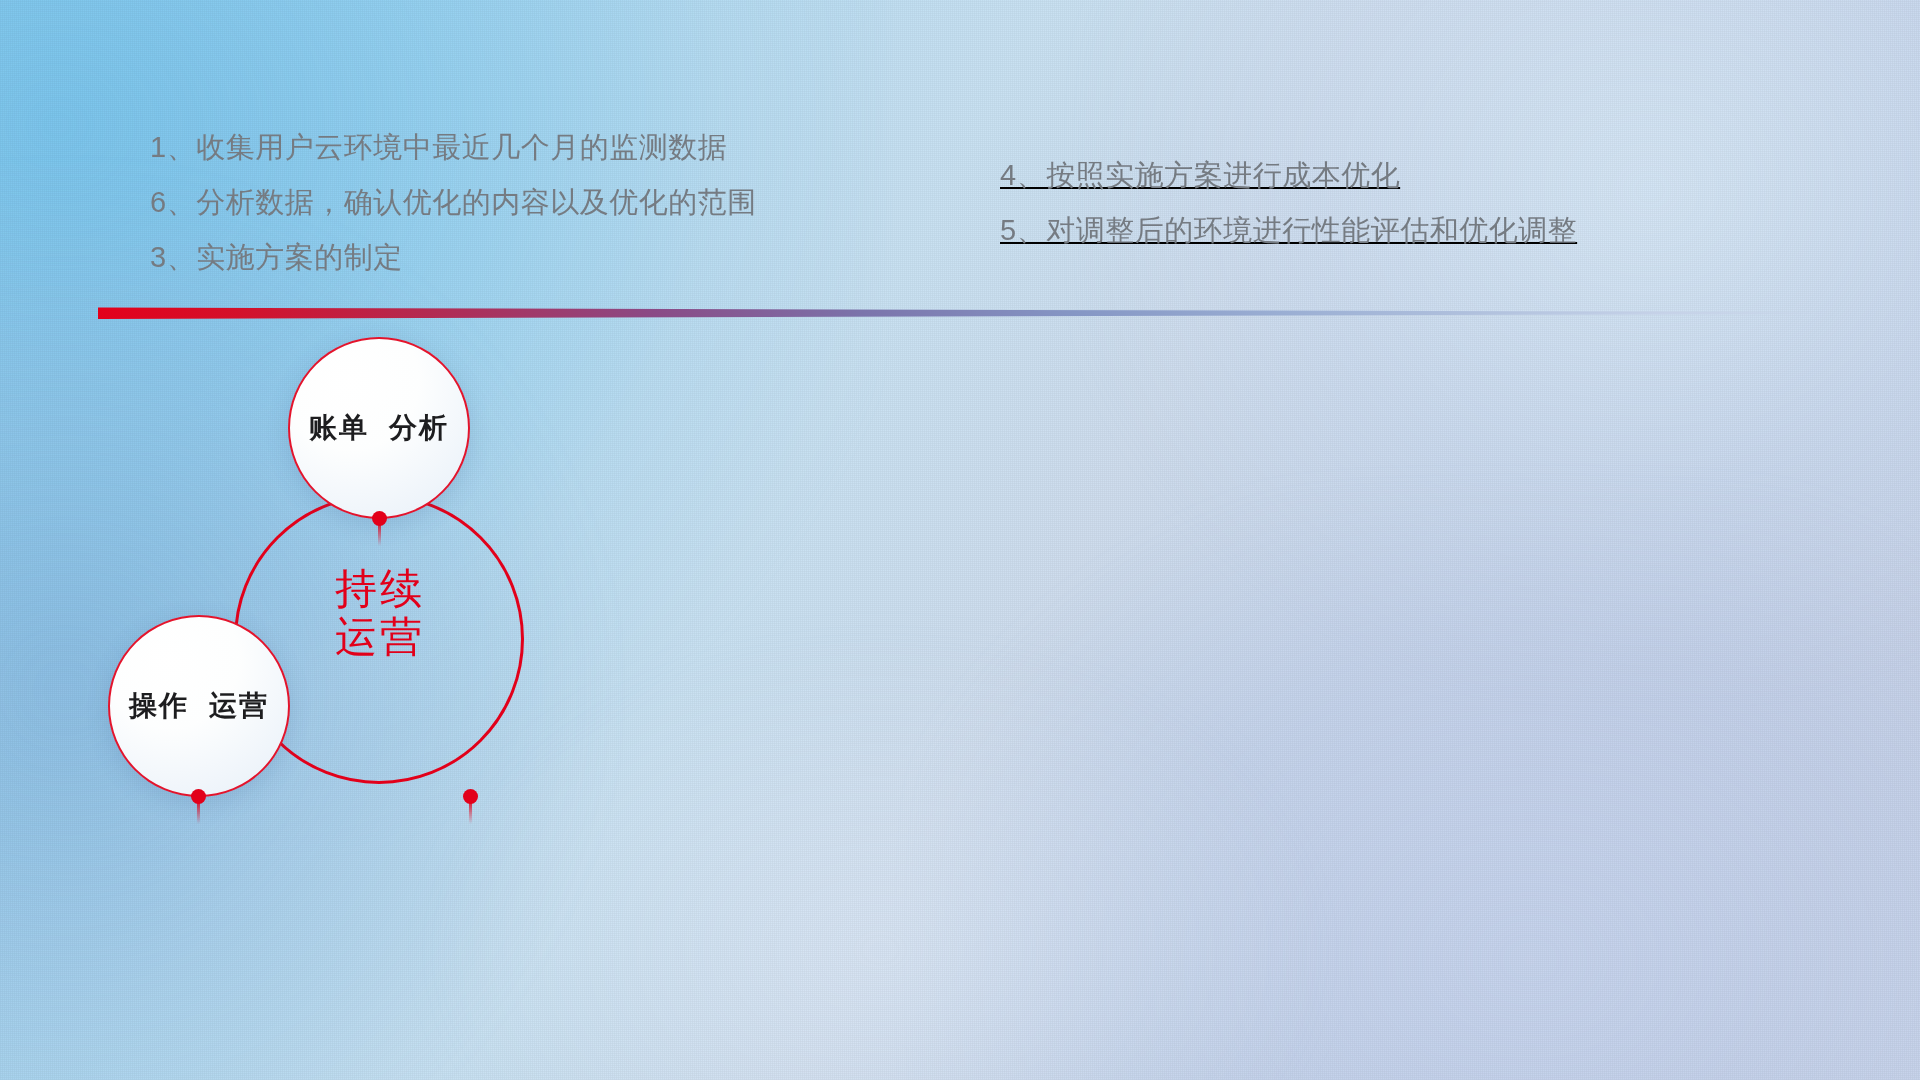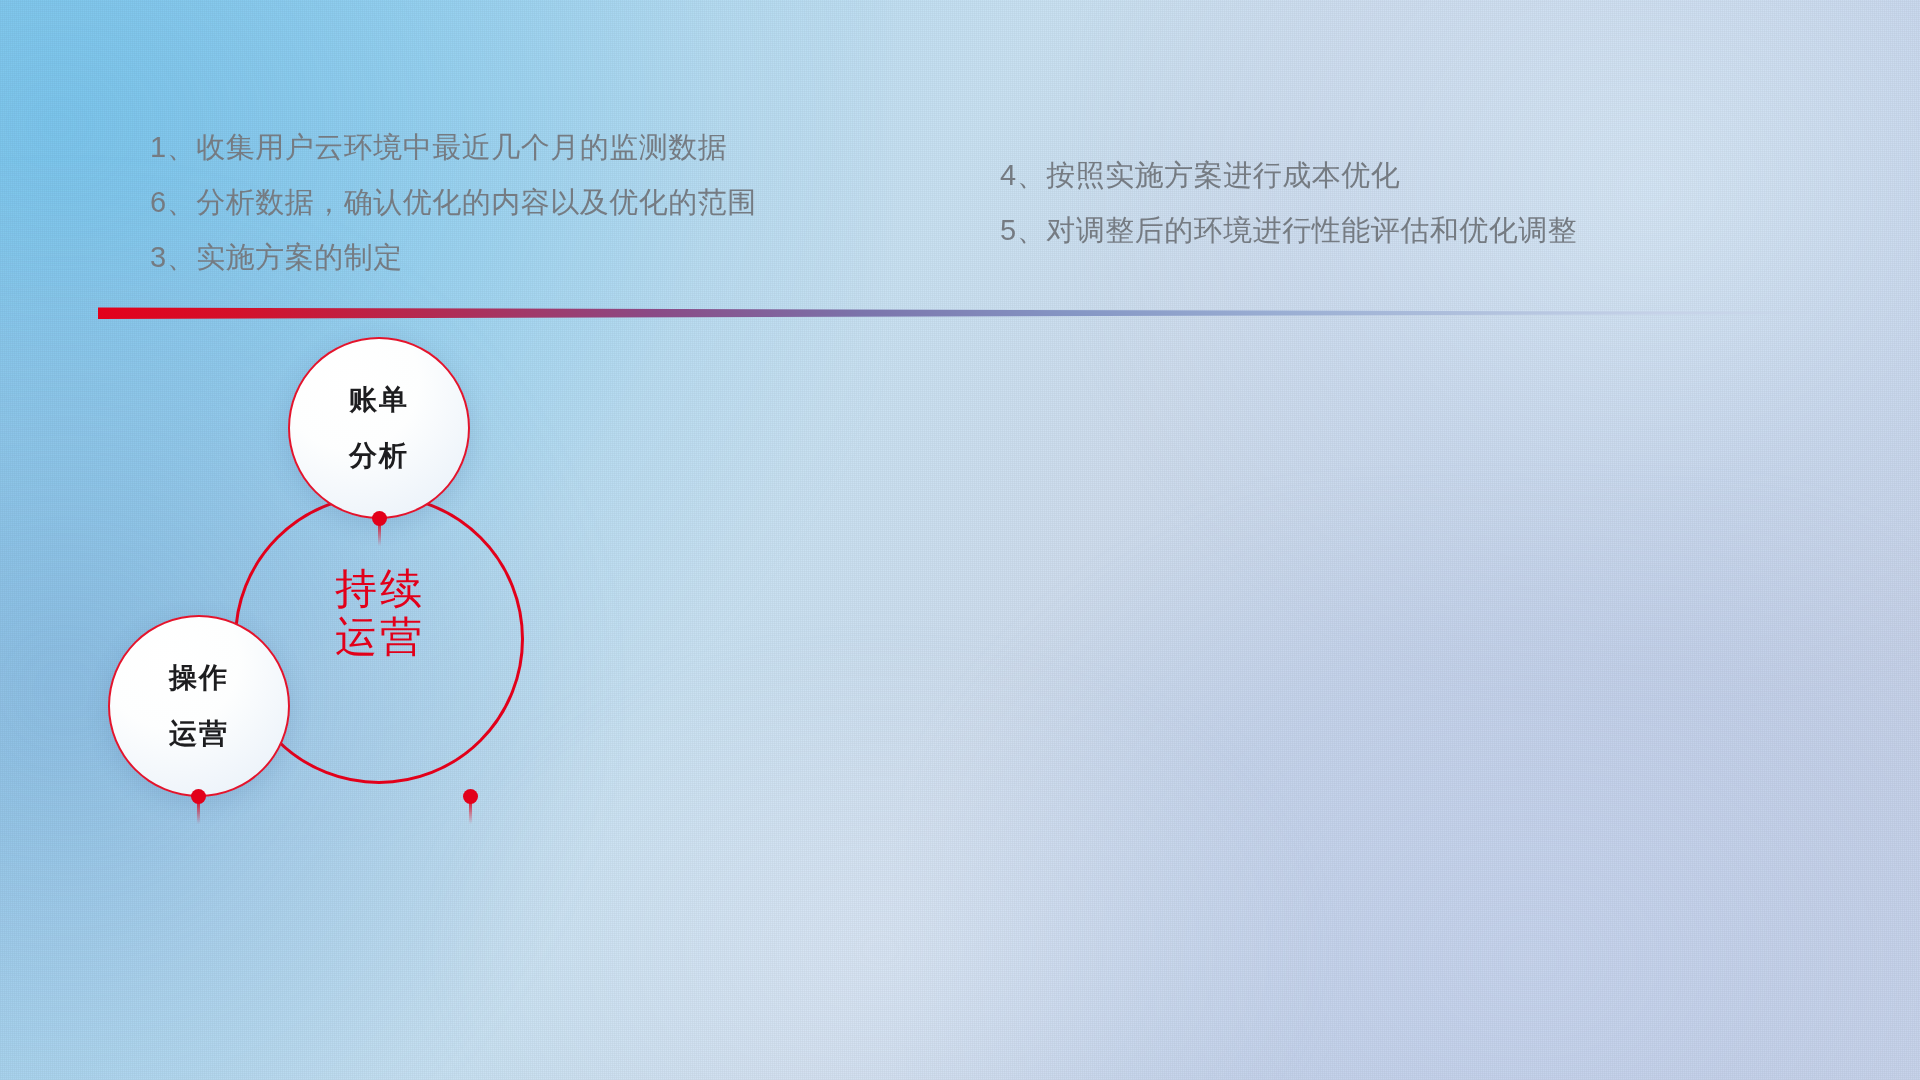--- a/index.html
+++ b/index.html
@@ -96,21 +96,21 @@
   }
 
   
   .steps {
     position: absolute;
     left: 0; top: 0;
     width: 1920px;
   }
   .step-col { position: absolute; }
   .step-col.left  { left: 150px; top: 120px; }
-  .step-col.right { left: 1000px; top: 148px; }
+  .step-col.right { left: 1000px; top: 148px; text-decoration: underline; }
 
   .step-item {
     color: #757b82;
     font-size: 29px;
     line-height: 55px;
     letter-spacing: .5px;
     white-space: nowrap;
     font-weight: 400;
   }
 
@@ -155,21 +155,21 @@
   .node {
     position: absolute;
     width: 182px; height: 182px;
     border-radius: 50%;
     box-sizing: border-box;
     border: 2.5px solid rgba(226,0,26,.92);
     background:
       radial-gradient(circle at 34% 24%, #ffffff 0%, #fdfefe 38%, #f1f6fb 70%, #e6eff8 100%);
     box-shadow: 0 6px 22px rgba(60,100,150,.18);
     display: flex;
-    flex-direction: column;
+    flex-direction: row;
     align-items: center;
     justify-content: center;
     gap: 20px;
   }
   .node-top    { left: 198px; top:  -8px; }
   .node-left   { left:  18px; top: 270px; }
   .node-right  { left: 290px; top: 270px; }
 
   .node-line {
     color: #1d1d1f;

